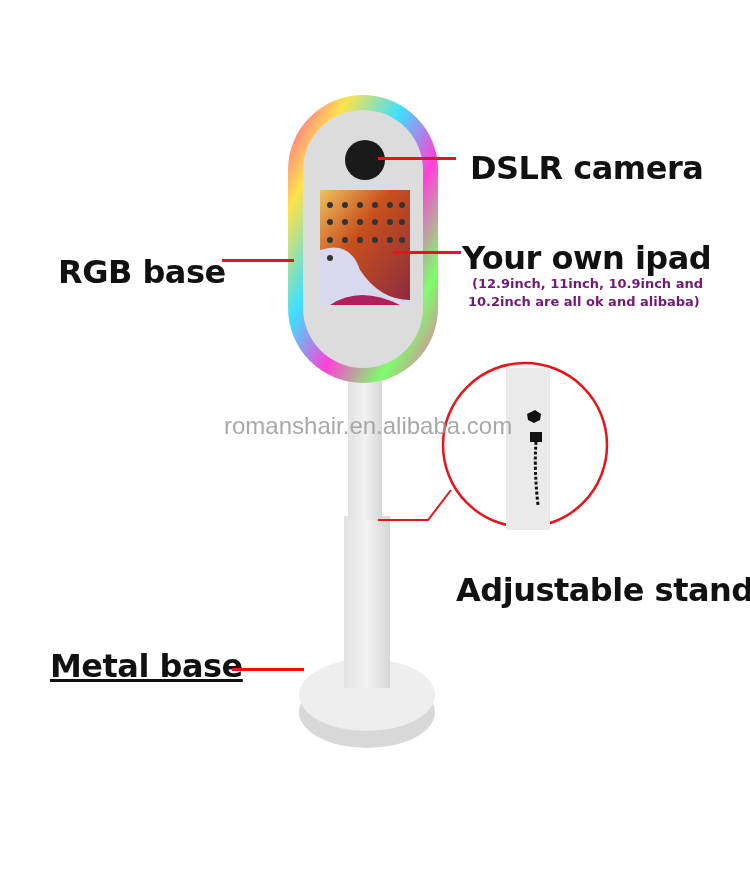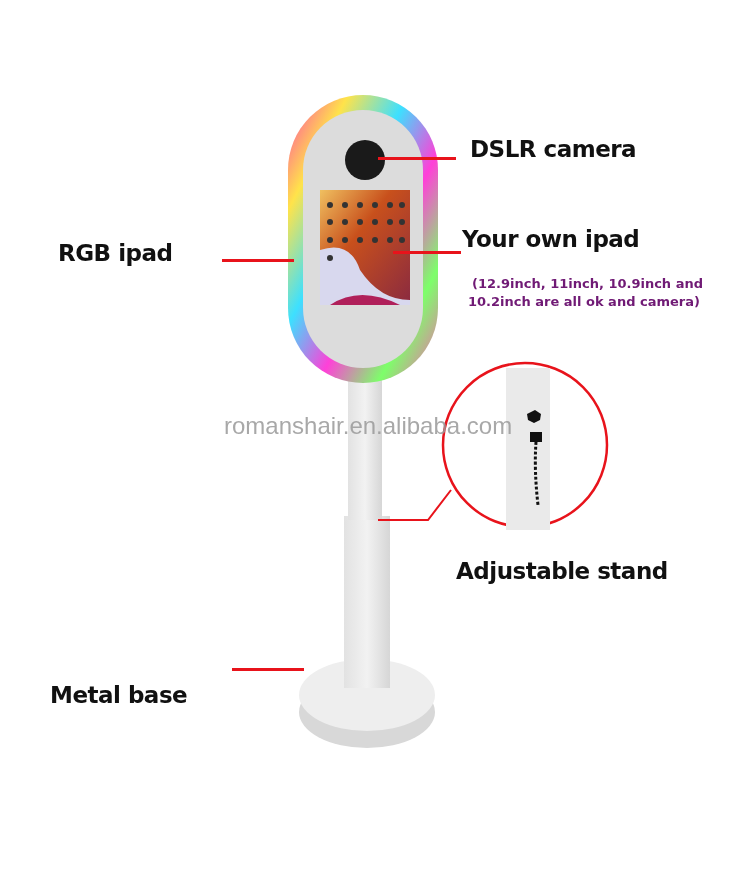--- a/index.html
+++ b/index.html
@@ -1,19 +1,19 @@
 <!DOCTYPE html>
 <html><head>
 <meta charset="utf-8">
 <style>
   html, body { margin:0; padding:0; background:#ffffff; }
   body { width:750px; height:872px; position:relative; overflow:hidden; font-family:"DejaVu Sans", sans-serif; }
   .abs { position:absolute; }
   .label { font-weight:bold; color:#111; white-space:nowrap; letter-spacing:-0.5px; }
-  .big { font-size:23px; }
+  .big { font-size:32px;margin-top:13px; }
   .sub { font-size:13px; font-weight:bold; color:#701a75; line-height:18px; white-space:nowrap; }
   .line { position:absolute; background:#e8131b; height:3px; }
   .watermark { font-family:"Liberation Sans", sans-serif; font-size:24px; color:#9a9a9a; opacity:0.85; }
 </style>
 </head>
 <body>
 
 <svg class="abs" style="left:0;top:0" width="750" height="872" viewBox="0 0 750 872">
   <defs>
     <linearGradient id="rgb" x1="0" y1="0" x2="1" y2="1">
@@ -82,24 +82,24 @@
   <path d="M536 442 Q534 470 538 505" stroke="#111" stroke-width="3" fill="none" stroke-dasharray="3,2"></path>
 
   <polyline points="378,520 428,520 451,490" stroke="#e8131b" stroke-width="2" fill="none"></polyline>
 </svg>
 
 <div class="abs watermark" style="left:224px;top:412px;">romanshair.en.alibaba.com</div>
 
 <div class="line" style="left:378px;top:157px;width:78px;"></div>
 <div class="abs label big" style="left:470px;top:136px;">DSLR camera</div>
 
-<div class="abs label big" style="left:58px;top:240px;">RGB ipad</div>
+<div class="abs label big" style="left:58px;top:240px;">RGB base</div>
 <div class="line" style="left:222px;top:259px;width:72px;"></div>
 
 <div class="line" style="left:393px;top:251px;width:68px;"></div>
 <div class="abs label big" style="left:462px;top:226px;">Your own ipad</div>
 <div class="abs sub" style="left:472px;top:275px;">(12.9inch, 11inch, 10.9inch and</div>
-<div class="abs sub" style="left:468px;top:293px;">10.2inch are all ok and camera)</div>
+<div class="abs sub" style="left:468px;top:293px;">10.2inch are all ok and alibaba)</div>
 
 <div class="abs label big" style="left:456px;top:558px;">Adjustable stand</div>
 
-<div class="abs label big" style="left:50px;top:682px;">Metal base</div>
+<div class="abs label big" style="left:50px;top:634px;text-decoration:underline;">Metal base</div>
 <div class="line" style="left:232px;top:668px;width:72px;"></div>
 
 </body></html>

